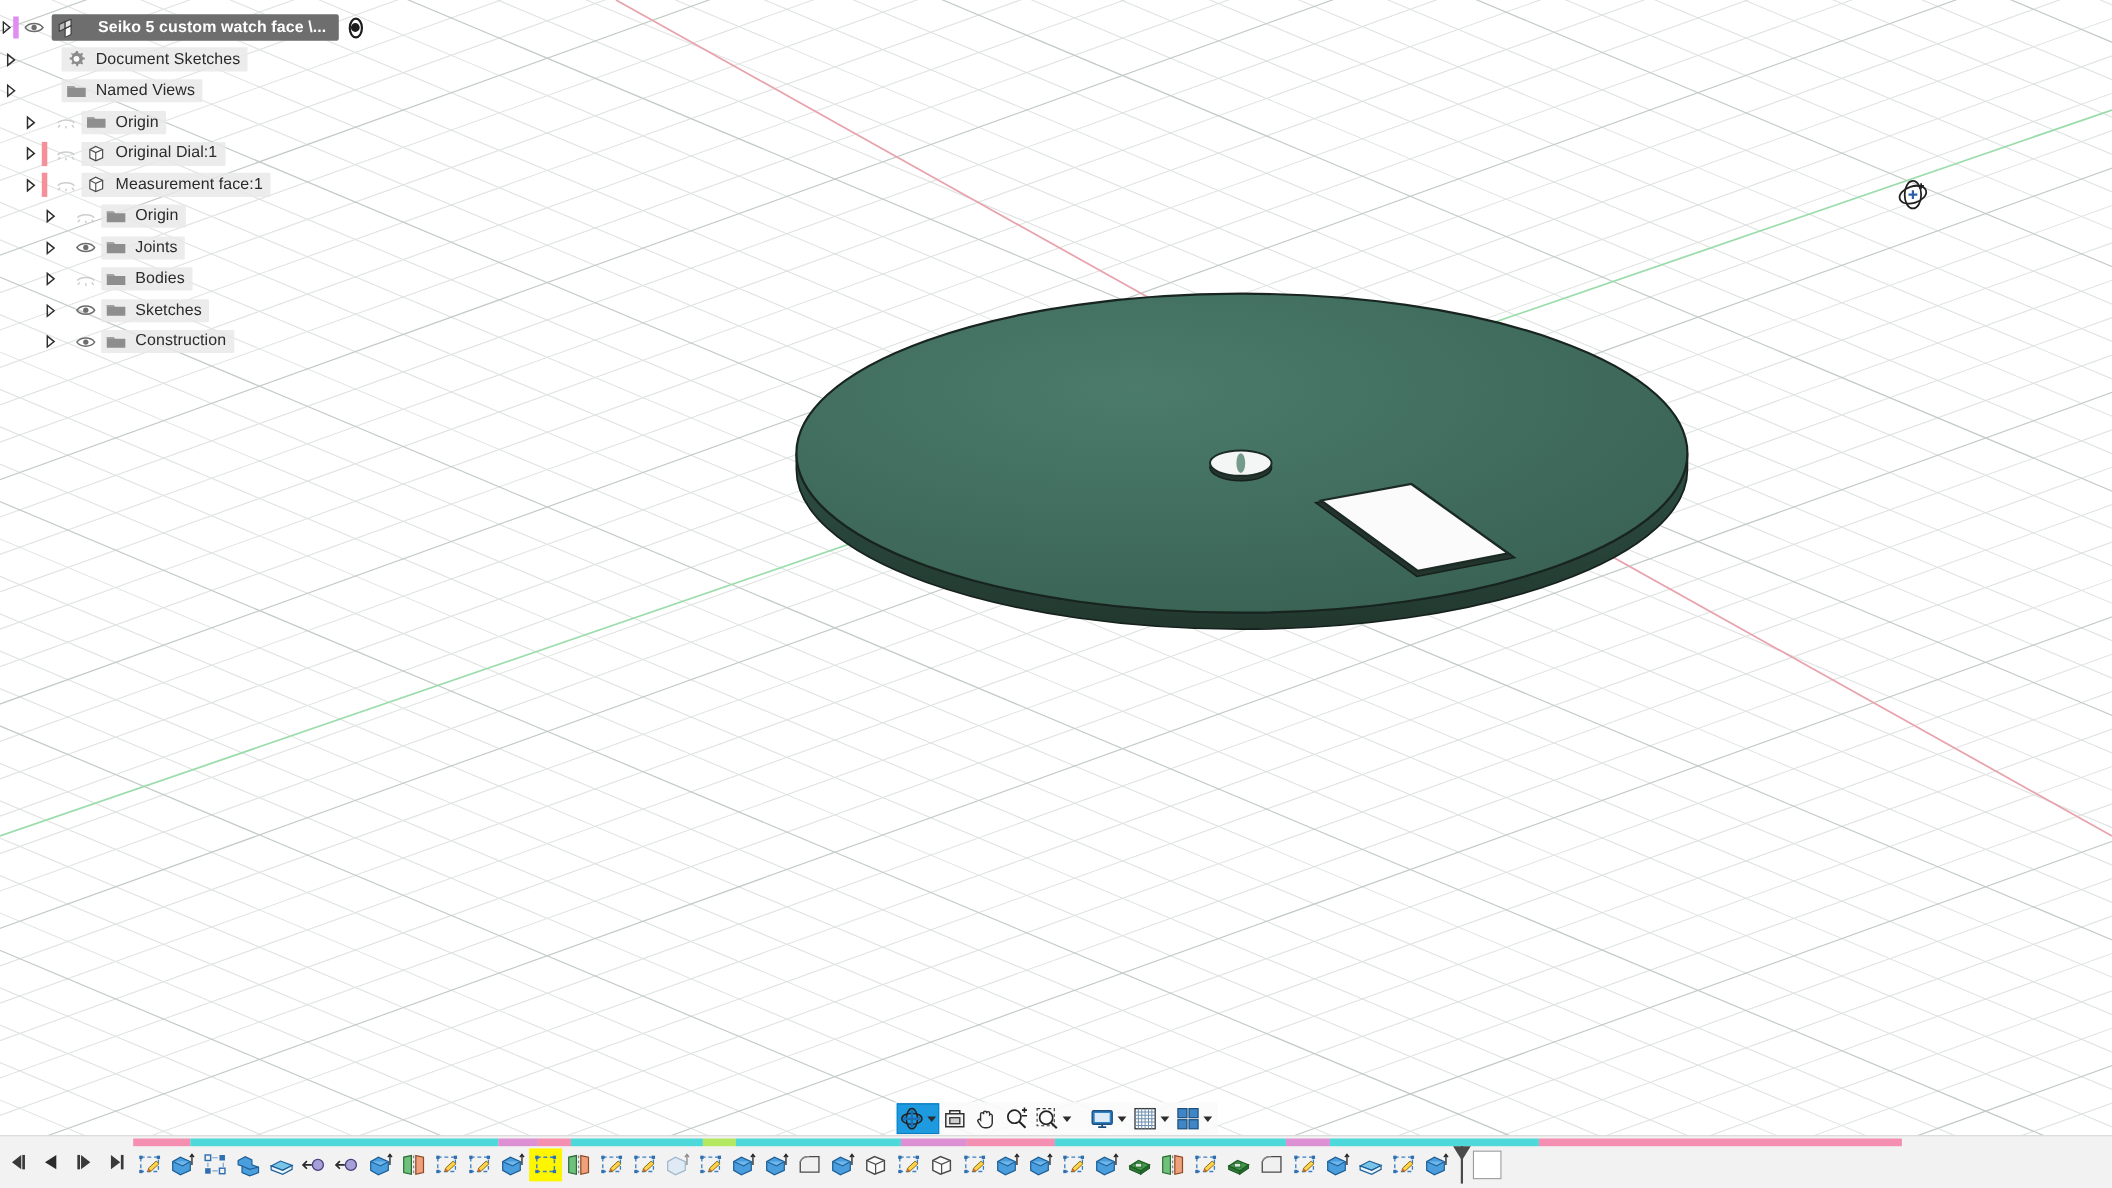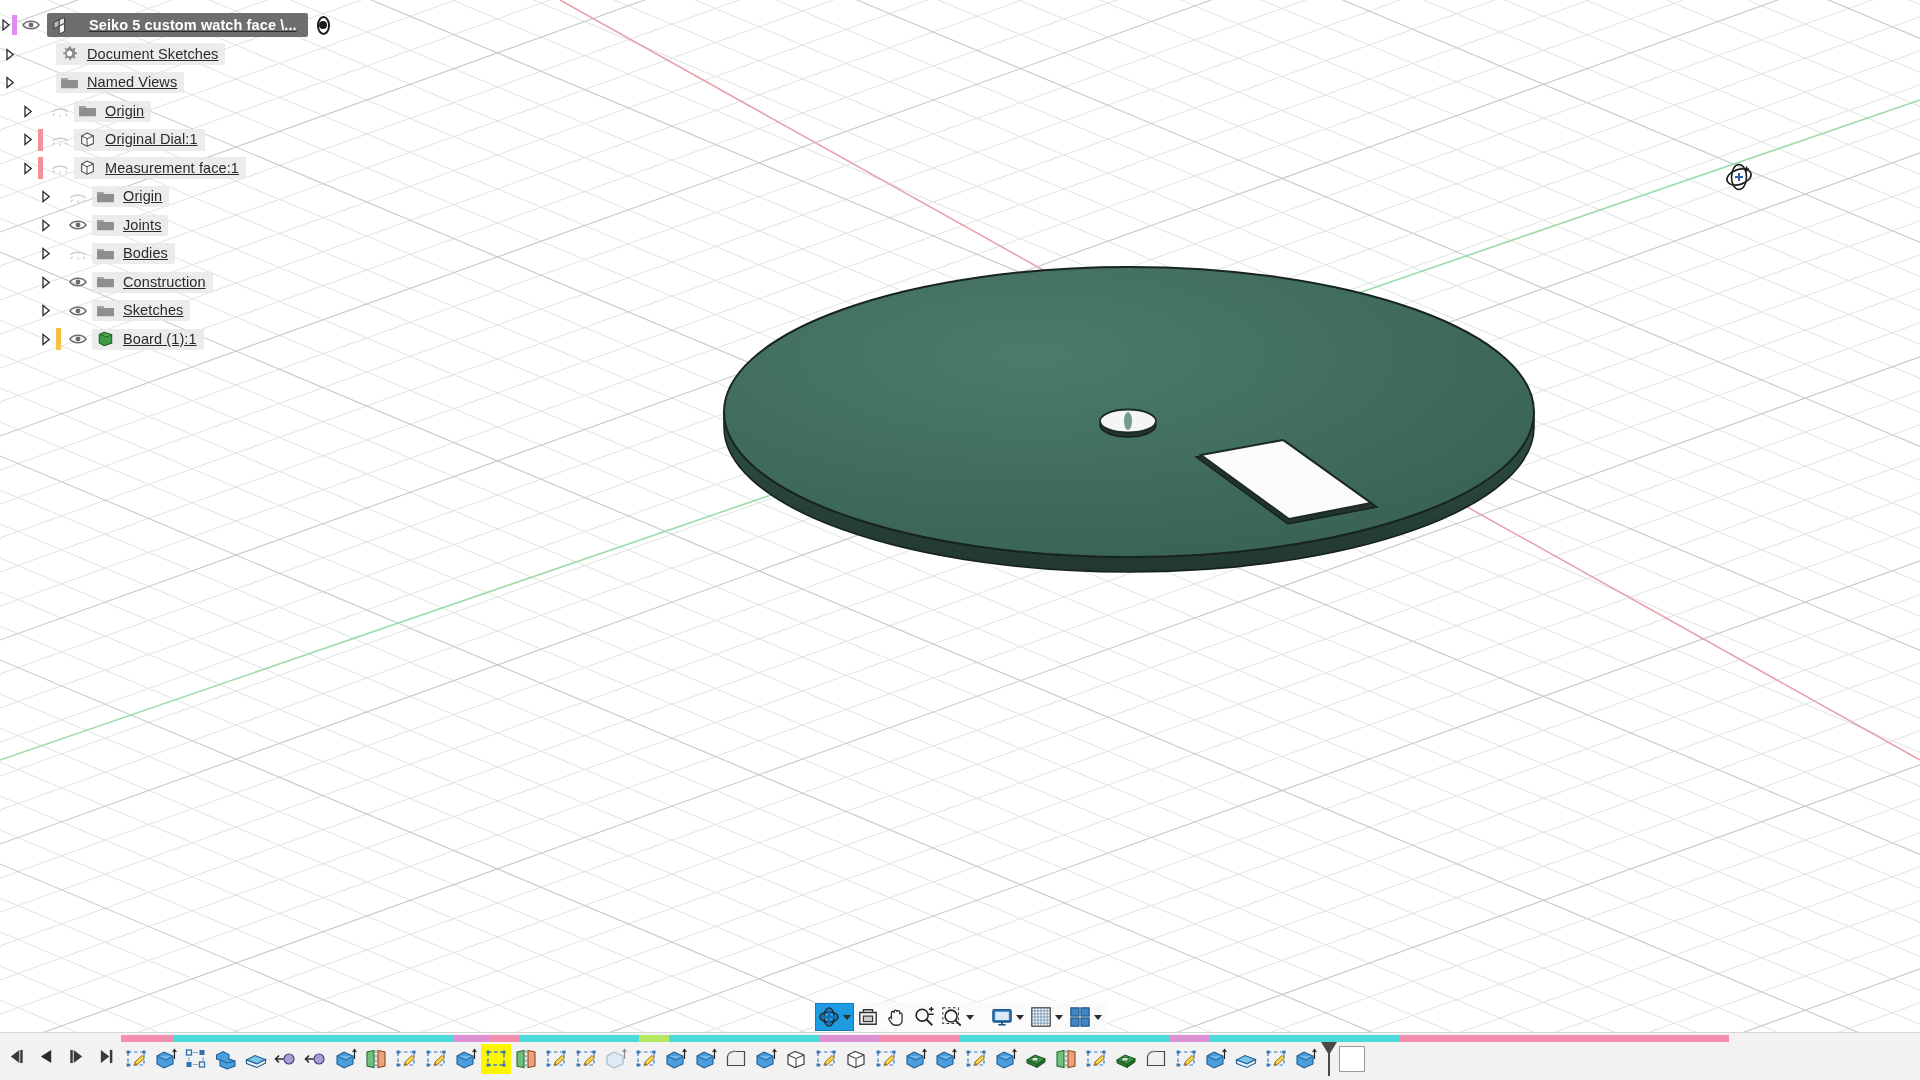--- a/index.html
+++ b/index.html
@@ -9,21 +9,21 @@
   #app { position:relative; width:1920px; height:1080px; }
 
   
   #canvas { position:absolute; inset:0; background:#ffffff; }
   #canvas svg { display:block; }
 
   
   #browser { position:absolute; left:0; top:10px; width:330px; z-index:20;
              user-select:none; }
   .tree-row { display:flex; align-items:center; height:28.5px;
-              font-size:14.5px; color:#2b2b2b; white-space:nowrap;text-decoration:underline; }
+              font-size:14.5px; color:#2b2b2b; white-space:nowrap; }
   .tw { width:20px; flex:0 0 20px; display:flex; align-items:center;
         justify-content:center; }
   .colorbar { width:5px; height:22px; flex:0 0 5px; margin-right:7px; }
   .eye { width:19px; flex:0 0 19px; margin-right:5px; display:flex;
          align-items:center; justify-content:center; }
   .typeicon { width:20px; flex:0 0 20px; margin-right:8px; display:flex;
               align-items:center; justify-content:center; }
   .lbl { background:rgba(232,232,232,0.82); padding:2px 7px 3px 3px;
          border-radius:1px; letter-spacing:0.1px;}
   .row-root { background:#6e6e6e; border-radius:2px; height:24px;
@@ -643,21 +643,21 @@
               <circle cx="10" cy="6.5" r="2.7" fill="#6d6d6d"></circle>
             </svg>
           </div>
           <div class="lbl" style="display:flex;align-items:center;gap:8px;">
             <span class="typeicon" style="margin:0">
               <svg width="19" height="15" viewBox="0 0 20 16">
                 <path d="M1 3.5 L7.5 3.5 L9 5.2 L19 5.2 L19 14 L1 14 Z" fill="#8e8e8e"></path>
                 <path d="M1 3.5 L7.5 3.5 L9 5.2 L1 5.2 Z" fill="#a2a2a2"></path>
               </svg>
             </span>
-            <span>Construction</span>
+            <span>Sketches</span>
           </div>
         </div>
         <div class="tree-row">
           <div style="width:36px;flex:0 0 36px"></div>
           <div class="tw">
             <svg width="10" height="13" viewBox="0 0 10 13">
               <path d="M2 1.5 L8.2 6.5 L2 11.5 Z" fill="none" stroke="#2f2f2f" stroke-width="1.35"></path>
             </svg>
           </div>
           <div class="colorbar" style="background:transparent"></div>
@@ -667,45 +667,21 @@
               <circle cx="10" cy="6.5" r="2.7" fill="#6d6d6d"></circle>
             </svg>
           </div>
           <div class="lbl" style="display:flex;align-items:center;gap:8px;">
             <span class="typeicon" style="margin:0">
               <svg width="19" height="15" viewBox="0 0 20 16">
                 <path d="M1 3.5 L7.5 3.5 L9 5.2 L19 5.2 L19 14 L1 14 Z" fill="#8e8e8e"></path>
                 <path d="M1 3.5 L7.5 3.5 L9 5.2 L1 5.2 Z" fill="#a2a2a2"></path>
               </svg>
             </span>
-            <span>Sketches</span>
-          </div>
-        </div>
-        <div class="tree-row">
-          <div style="width:36px;flex:0 0 36px"></div>
-          <div class="tw">
-            <svg width="10" height="13" viewBox="0 0 10 13">
-              <path d="M2 1.5 L8.2 6.5 L2 11.5 Z" fill="none" stroke="#2f2f2f" stroke-width="1.35"></path>
-            </svg>
-          </div>
-          <div class="colorbar" style="background:#f5c142"></div>
-          <div class="eye">
-            <svg width="18" height="12" viewBox="0 0 20 13">
-              <path d="M1 6.5 C5 1, 15 1, 19 6.5 C15 12, 5 12, 1 6.5 Z" fill="none" stroke="#6d6d6d" stroke-width="1.5"></path>
-              <circle cx="10" cy="6.5" r="2.7" fill="#6d6d6d"></circle>
-            </svg>
-          </div>
-          <div class="lbl" style="display:flex;align-items:center;gap:8px;">
-            <span class="typeicon" style="margin:0">
-              <svg width="17" height="16" viewBox="0 0 19 18">
-                <path d="M2.5 4 L8 1.5 L16.5 4 L16.5 13.5 L8 16.5 L2.5 13.5 Z" fill="#3f9a48" stroke="#1f5a26" stroke-width="1.2"></path>
-                <path d="M2.5 4 L11 6.5 L16.5 4" fill="#58b361" stroke="#1f5a26" stroke-width="1"></path>
-              </svg>
-            </span>
-            <span>Board (1):1</span>
+            <span>Construction</span>
           </div>
         </div>
       </div>
   </div>
 
 
   <div id="navbar">
       <div class="navbtn sel">
         <span class="navico">
           <svg width="22" height="22" viewBox="0 0 24 24">

